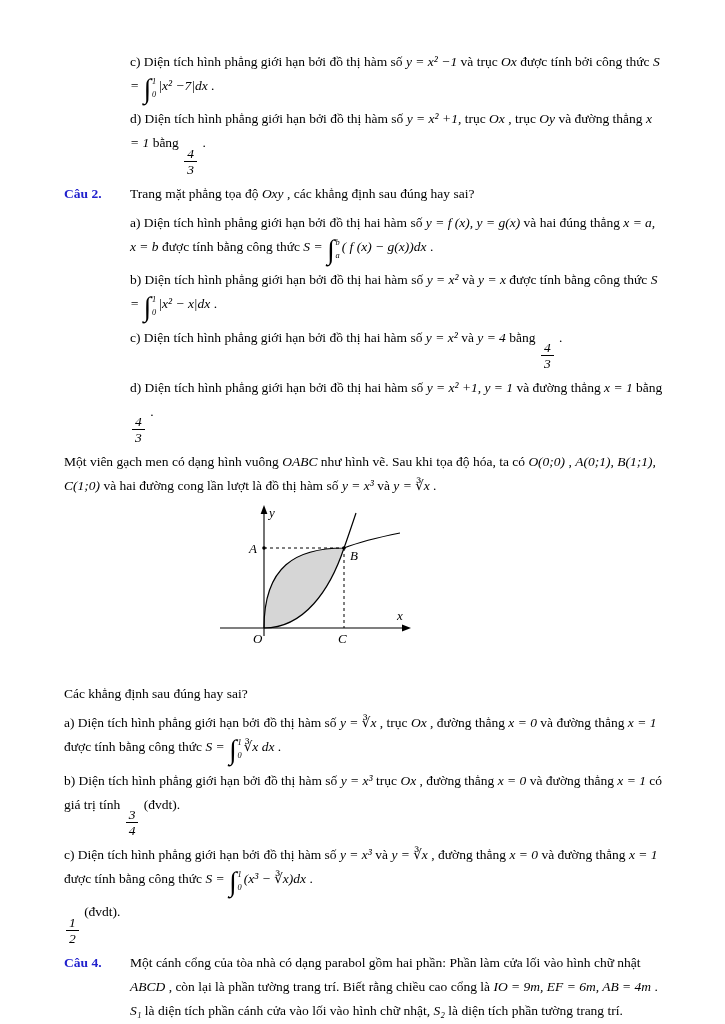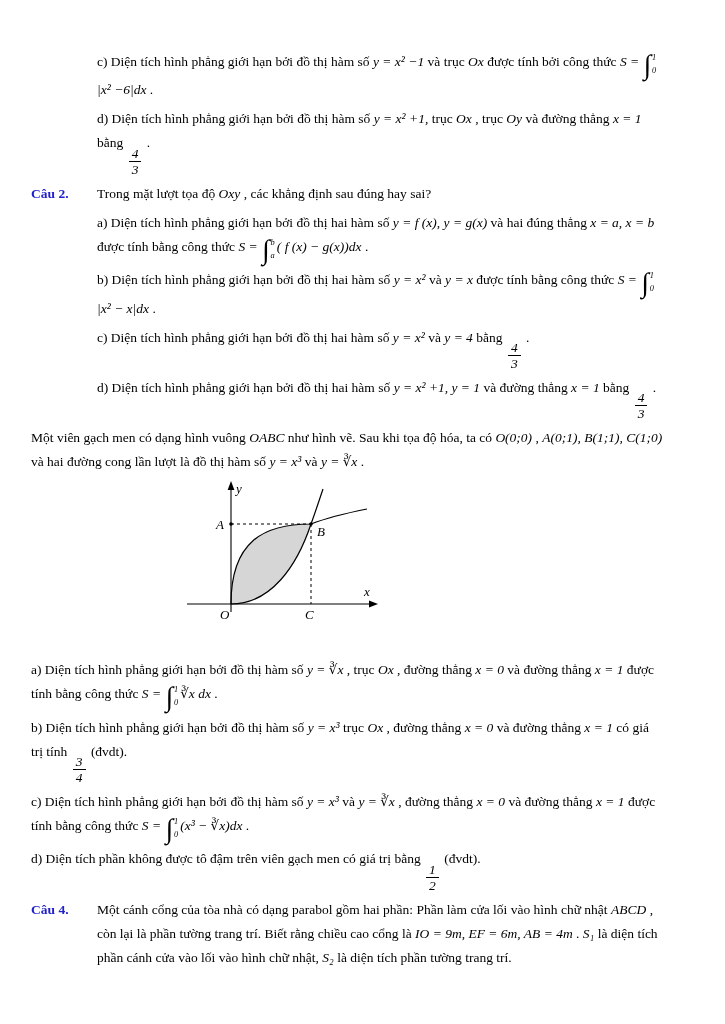--- a/index.html
+++ b/index.html
@@ -5,21 +5,21 @@
 <style>
   *{margin:0;padding:0;box-sizing:border-box}
   html,body{background:#ffffff}
   .page{
     position:relative;
     width:725px;height:1024px;
     background:#fff;
     overflow:hidden;
     font-family:"Liberation Serif","DejaVu Serif",serif;
     font-size:13.5px;color:#000;
-    padding:50px 62px 0 31px;
+    padding:50px 62px 0 64px;
   }
   .para{line-height:1.78;margin-bottom:5px;}
   .indent{margin-left:66px;}
   .q{display:flex;margin-bottom:0;}
   .qlabel{flex:0 0 66px;font-weight:bold;color:#2121cd;line-height:1.78;}
   .qbody{flex:1;min-width:0;}
   .math{font-style:italic;}
   .txt{font-style:normal;}
   
   .frac{display:inline-flex;flex-direction:column;align-items:center;
@@ -45,30 +45,30 @@
 <body>
 
 <div class="page">
 
   <div class="para indent"><span class="txt">c) Diện tích hình phẳng giới hạn bởi đồ thị hàm số </span><span class="math">y = x² −1</span><span class="txt"> và trục </span><span class="math">Ox</span><span class="txt"> được tính bởi công thức </span><span class="math">S = </span><span class="intg">
         <span class="isym">∫</span>
         <span class="ilims">
           <span>1</span>
           <span>0</span>
         </span>
-      </span><span class="math">|x² −6|dx</span><span class="txt"> .</span></div>
+      </span><span class="math">|x² −7|dx</span><span class="txt"> .</span></div>
   <div class="para indent"><span class="txt">d) Diện tích hình phẳng giới hạn bởi đồ thị hàm số </span><span class="math">y = x² +1,</span><span class="txt"> trục </span><span class="math">Ox</span><span class="txt"> , trục </span><span class="math">Oy</span><span class="txt"> và đường thẳng </span><span class="math">x = 1</span><span class="txt"> bằng </span><span class="frac">
         <span class="num">4</span>
         <span class="den">3</span>
       </span><span class="txt"> .</span></div>
 
   <div class="q">
     <div class="qlabel">Câu 2.</div>
     <div class="qbody">
-      <div class="para"><span class="txt">Trong mặt lượt tọa độ </span><span class="math">Oxy</span><span class="txt"> , các khẳng định sau đúng hay sai?</span></div>
+      <div class="para"><span class="txt">Trang mặt phẳng tọa độ </span><span class="math">Oxy</span><span class="txt"> , các khẳng định sau đúng hay sai?</span></div>
       <div class="para"><span class="txt">a) Diện tích hình phẳng giới hạn bởi đồ thị hai hàm số </span><span class="math">y = f (x), y = g(x)</span><span class="txt"> và hai đúng thẳng </span><span class="math">x = a, x = b</span><span class="txt"> được tính bằng công thức </span><span class="math">S = </span><span class="intg">
             <span class="isym">∫</span>
             <span class="ilims">
               <span>b</span>
               <span>a</span>
             </span>
           </span><span class="math">( f (x) − g(x))dx</span><span class="txt"> .</span></div>
       <div class="para"><span class="txt">b) Diện tích hình phẳng giới hạn bởi đồ thị hai hàm số </span><span class="math">y = x²</span><span class="txt"> và </span><span class="math">y = x</span><span class="txt"> được tính bằng công thức </span><span class="math">S = </span><span class="intg">
             <span class="isym">∫</span>
             <span class="ilims">
@@ -106,39 +106,40 @@
           <circle cx="132" cy="45" r="1.8"></circle>
           <text class="lbl" x="57" y="14">y</text>
           <text class="lbl" x="185" y="117">x</text>
           <text class="lbl" x="37" y="50">A</text>
           <text class="lbl" x="138" y="57">B</text>
           <text class="lbl" x="41" y="140">O</text>
           <text class="lbl" x="126" y="140">C</text>
         </svg>
       </div>
 
+      <div class="para"><span class="txt">Các khẳng định sau đúng hay sai?</span></div>
       <div class="para"><span class="txt">a) Diện tích hình phẳng giới hạn bởi đồ thị hàm số </span><span class="math">y = ∛x</span><span class="txt"> , trục </span><span class="math">Ox</span><span class="txt"> , đường thẳng </span><span class="math">x = 0</span><span class="txt"> và đường thẳng </span><span class="math">x = 1</span><span class="txt"> được tính bằng công thức </span><span class="math">S = </span><span class="intg">
             <span class="isym">∫</span>
             <span class="ilims">
               <span>1</span>
               <span>0</span>
             </span>
           </span><span class="math">∛x dx</span><span class="txt"> .</span></div>
       <div class="para"><span class="txt">b) Diện tích hình phẳng giới hạn bởi đồ thị hàm số </span><span class="math">y = x³</span><span class="txt"> trục </span><span class="math">Ox</span><span class="txt"> , đường thẳng </span><span class="math">x = 0</span><span class="txt"> và đường thẳng </span><span class="math">x = 1</span><span class="txt"> có giá trị tính </span><span class="frac">
             <span class="num">3</span>
             <span class="den">4</span>
           </span><span class="txt"> (đvdt).</span></div>
       <div class="para"><span class="txt">c) Diện tích hình phẳng giới hạn bởi đồ thị hàm số </span><span class="math">y = x³</span><span class="txt"> và </span><span class="math">y = ∛x</span><span class="txt"> , đường thẳng </span><span class="math">x = 0</span><span class="txt"> và đường thẳng </span><span class="math">x = 1</span><span class="txt"> được tính bằng công thức </span><span class="math">S = </span><span class="intg">
             <span class="isym">∫</span>
             <span class="ilims">
               <span>1</span>
               <span>0</span>
             </span>
           </span><span class="math">(x³ − ∛x)dx</span><span class="txt"> .</span></div>
-      <div class="para"><span class="txt">d) Diện tích phần không được tô đậm trên viên gạch men có giá trị bằng </span><span class="frac">
+      <div class="para"><span class="frac">
             <span class="num">1</span>
             <span class="den">2</span>
           </span><span class="txt"> (đvdt).</span></div>
     </div>
   </div>
 
   <div class="q">
     <div class="qlabel">Câu 4.</div>
     <div class="qbody">
       <div class="para"><span class="txt">Một cánh cổng của tòa nhà có dạng parabol gồm hai phần: Phần làm cửa lối vào hình chữ nhật </span><span class="math">ABCD</span><span class="txt"> , còn lại là phần tường trang trí. Biết rằng chiều cao cổng là </span><span class="math">IO = 9m, EF = 6m, AB = 4m</span><span class="txt"> . </span><span class="math">S₁</span><span class="txt"> là diện tích phần cánh cửa vào lối vào hình chữ nhật, </span><span class="math">S₂</span><span class="txt"> là diện tích phần tường trang trí.</span></div>

